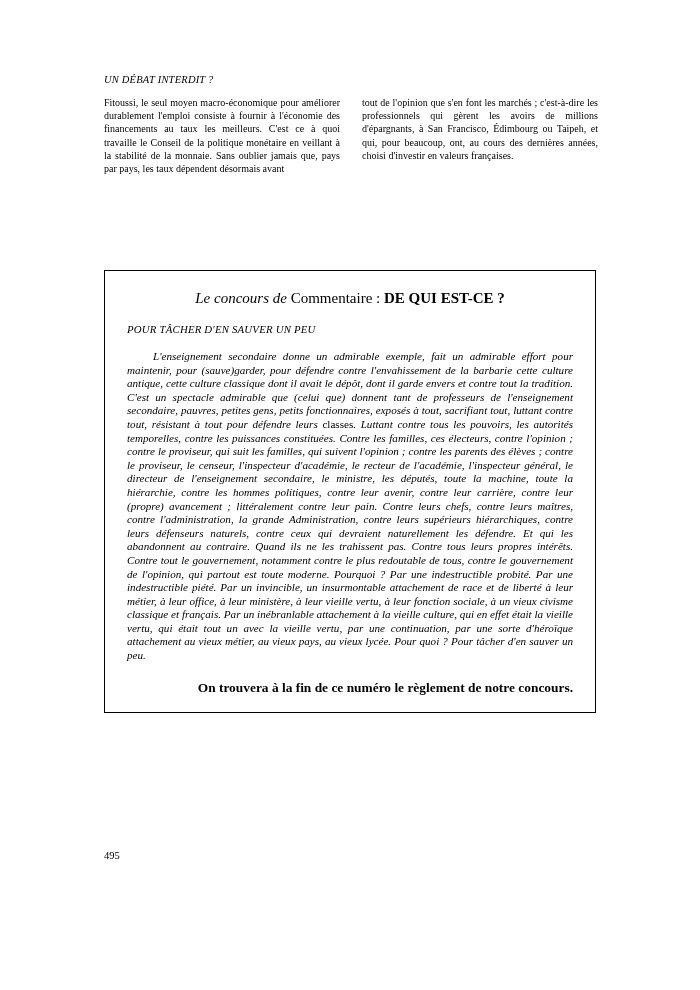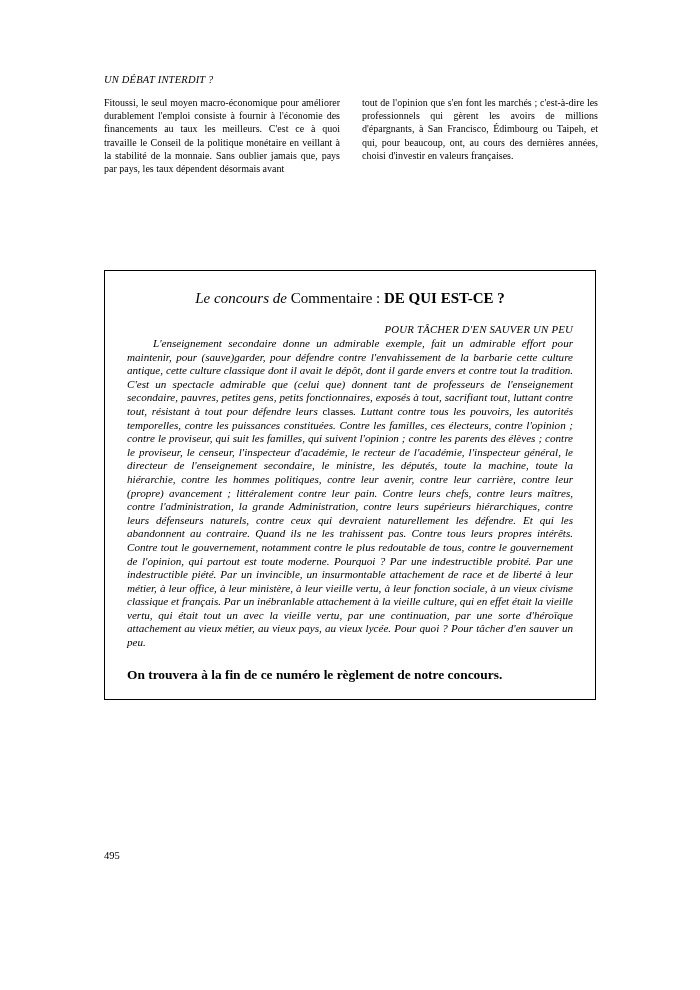--- a/index.html
+++ b/index.html
@@ -65,42 +65,42 @@
   }
   .box-title .reg {
     font-style: normal;
     font-weight: normal;
   }
   .box-title .bold {
     font-weight: bold;
     font-style: normal;
   }
   .box-subtitle {
-    text-align: right;
+    text-align: left;
     font-style: italic;
     font-size: 10.8px;
     margin-top: 16px;
     letter-spacing: 0.2px;
   }
   .box-body {
-    margin-top: 2px;
+    margin-top: 15px;
     font-style: italic;
     font-size: 11.1px;
     line-height: 13.6px;
     text-align: justify;
     text-indent: 26px;
     hyphens: auto;
   }
   .box-body .upright {
     font-style: normal;
   }
   .box-footer {
     margin-top: 17px;
     margin-bottom: 2px;
-    text-align: left;
+    text-align: right;
     font-weight: bold;
     font-size: 13.4px;
   }
   .folio {
     position: absolute;
     left: 104px;
     top: 850px;
     font-size: 10.5px;
   }
 </style>

